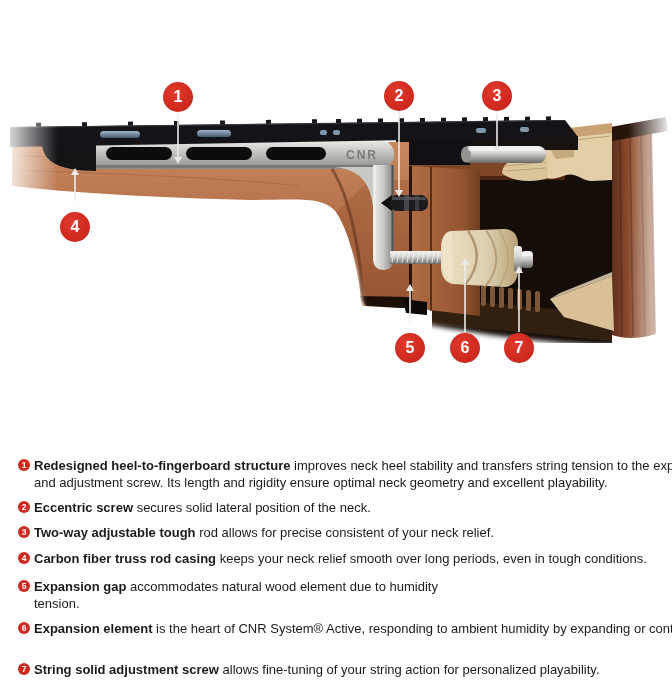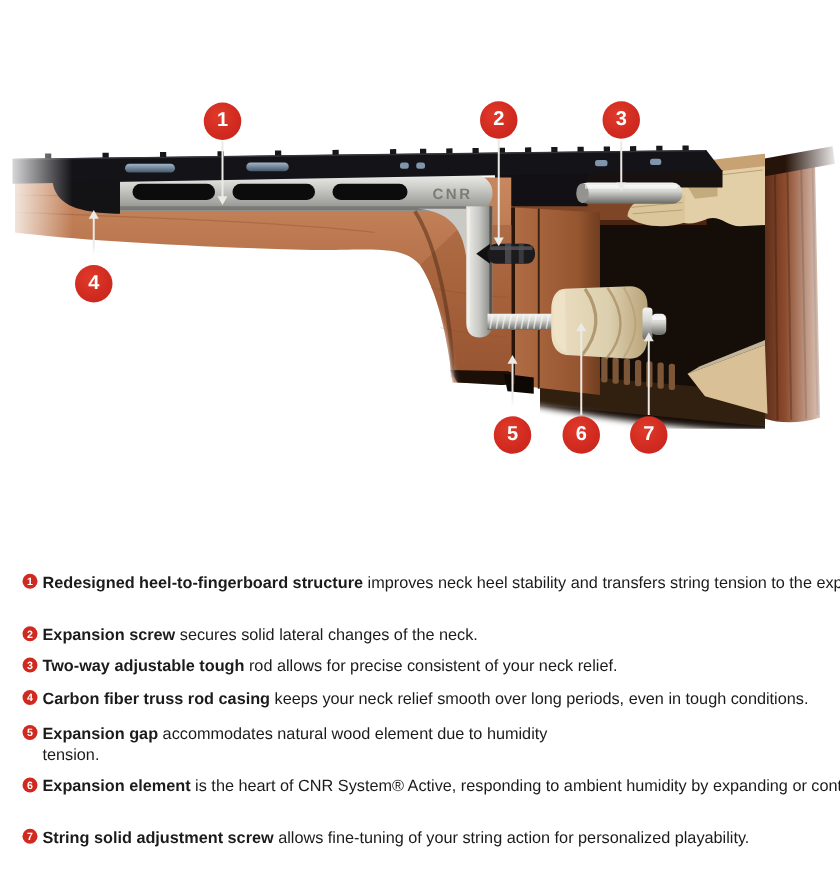--- a/index.html
+++ b/index.html
@@ -251,25 +251,25 @@
   <div class="callout" style="left:497px;top:96px">3</div>
   <div class="callout" style="left:75px;top:227px">4</div>
   <div class="callout" style="left:410px;top:348px">5</div>
   <div class="callout" style="left:465px;top:348px">6</div>
   <div class="callout" style="left:519px;top:348px">7</div>
 </div>
 
 <div class="legend">
   <div class="item" style="top:457px">
     <span class="bullet">1</span>
-    <span class="txt"><span class="b">Redesigned heel-to-fingerboard structure</span><span> improves neck heel stability and transfers string tension to the expansive element</span><br></span>
+    <span class="txt"><span class="b">Redesigned heel-to-fingerboard structure</span><span> improves neck heel stability and transfers string tension to the expansive element</span><br><span>and adjustment screw. Its length and rigidity ensure optimal neck geometry and excellent playability.</span></span>
   </div>
   <div class="item" style="top:499px">
     <span class="bullet">2</span>
-    <span class="txt"><span class="b">Expansion screw</span><span> secures solid lateral changes of the neck.</span></span>
+    <span class="txt"><span class="b">Eccentric screw</span><span> secures solid lateral position of the neck.</span></span>
   </div>
   <div class="item" style="top:524px">
     <span class="bullet">3</span>
     <span class="txt"><span class="b">Two-way adjustable tough</span><span> rod allows for precise consistent of your neck relief.</span></span>
   </div>
   <div class="item" style="top:550px">
     <span class="bullet">4</span>
     <span class="txt"><span class="b">Carbon fiber truss rod casing</span><span> keeps your neck relief smooth over long periods, even in tough conditions.</span></span>
   </div>
   <div class="item" style="top:578px">

